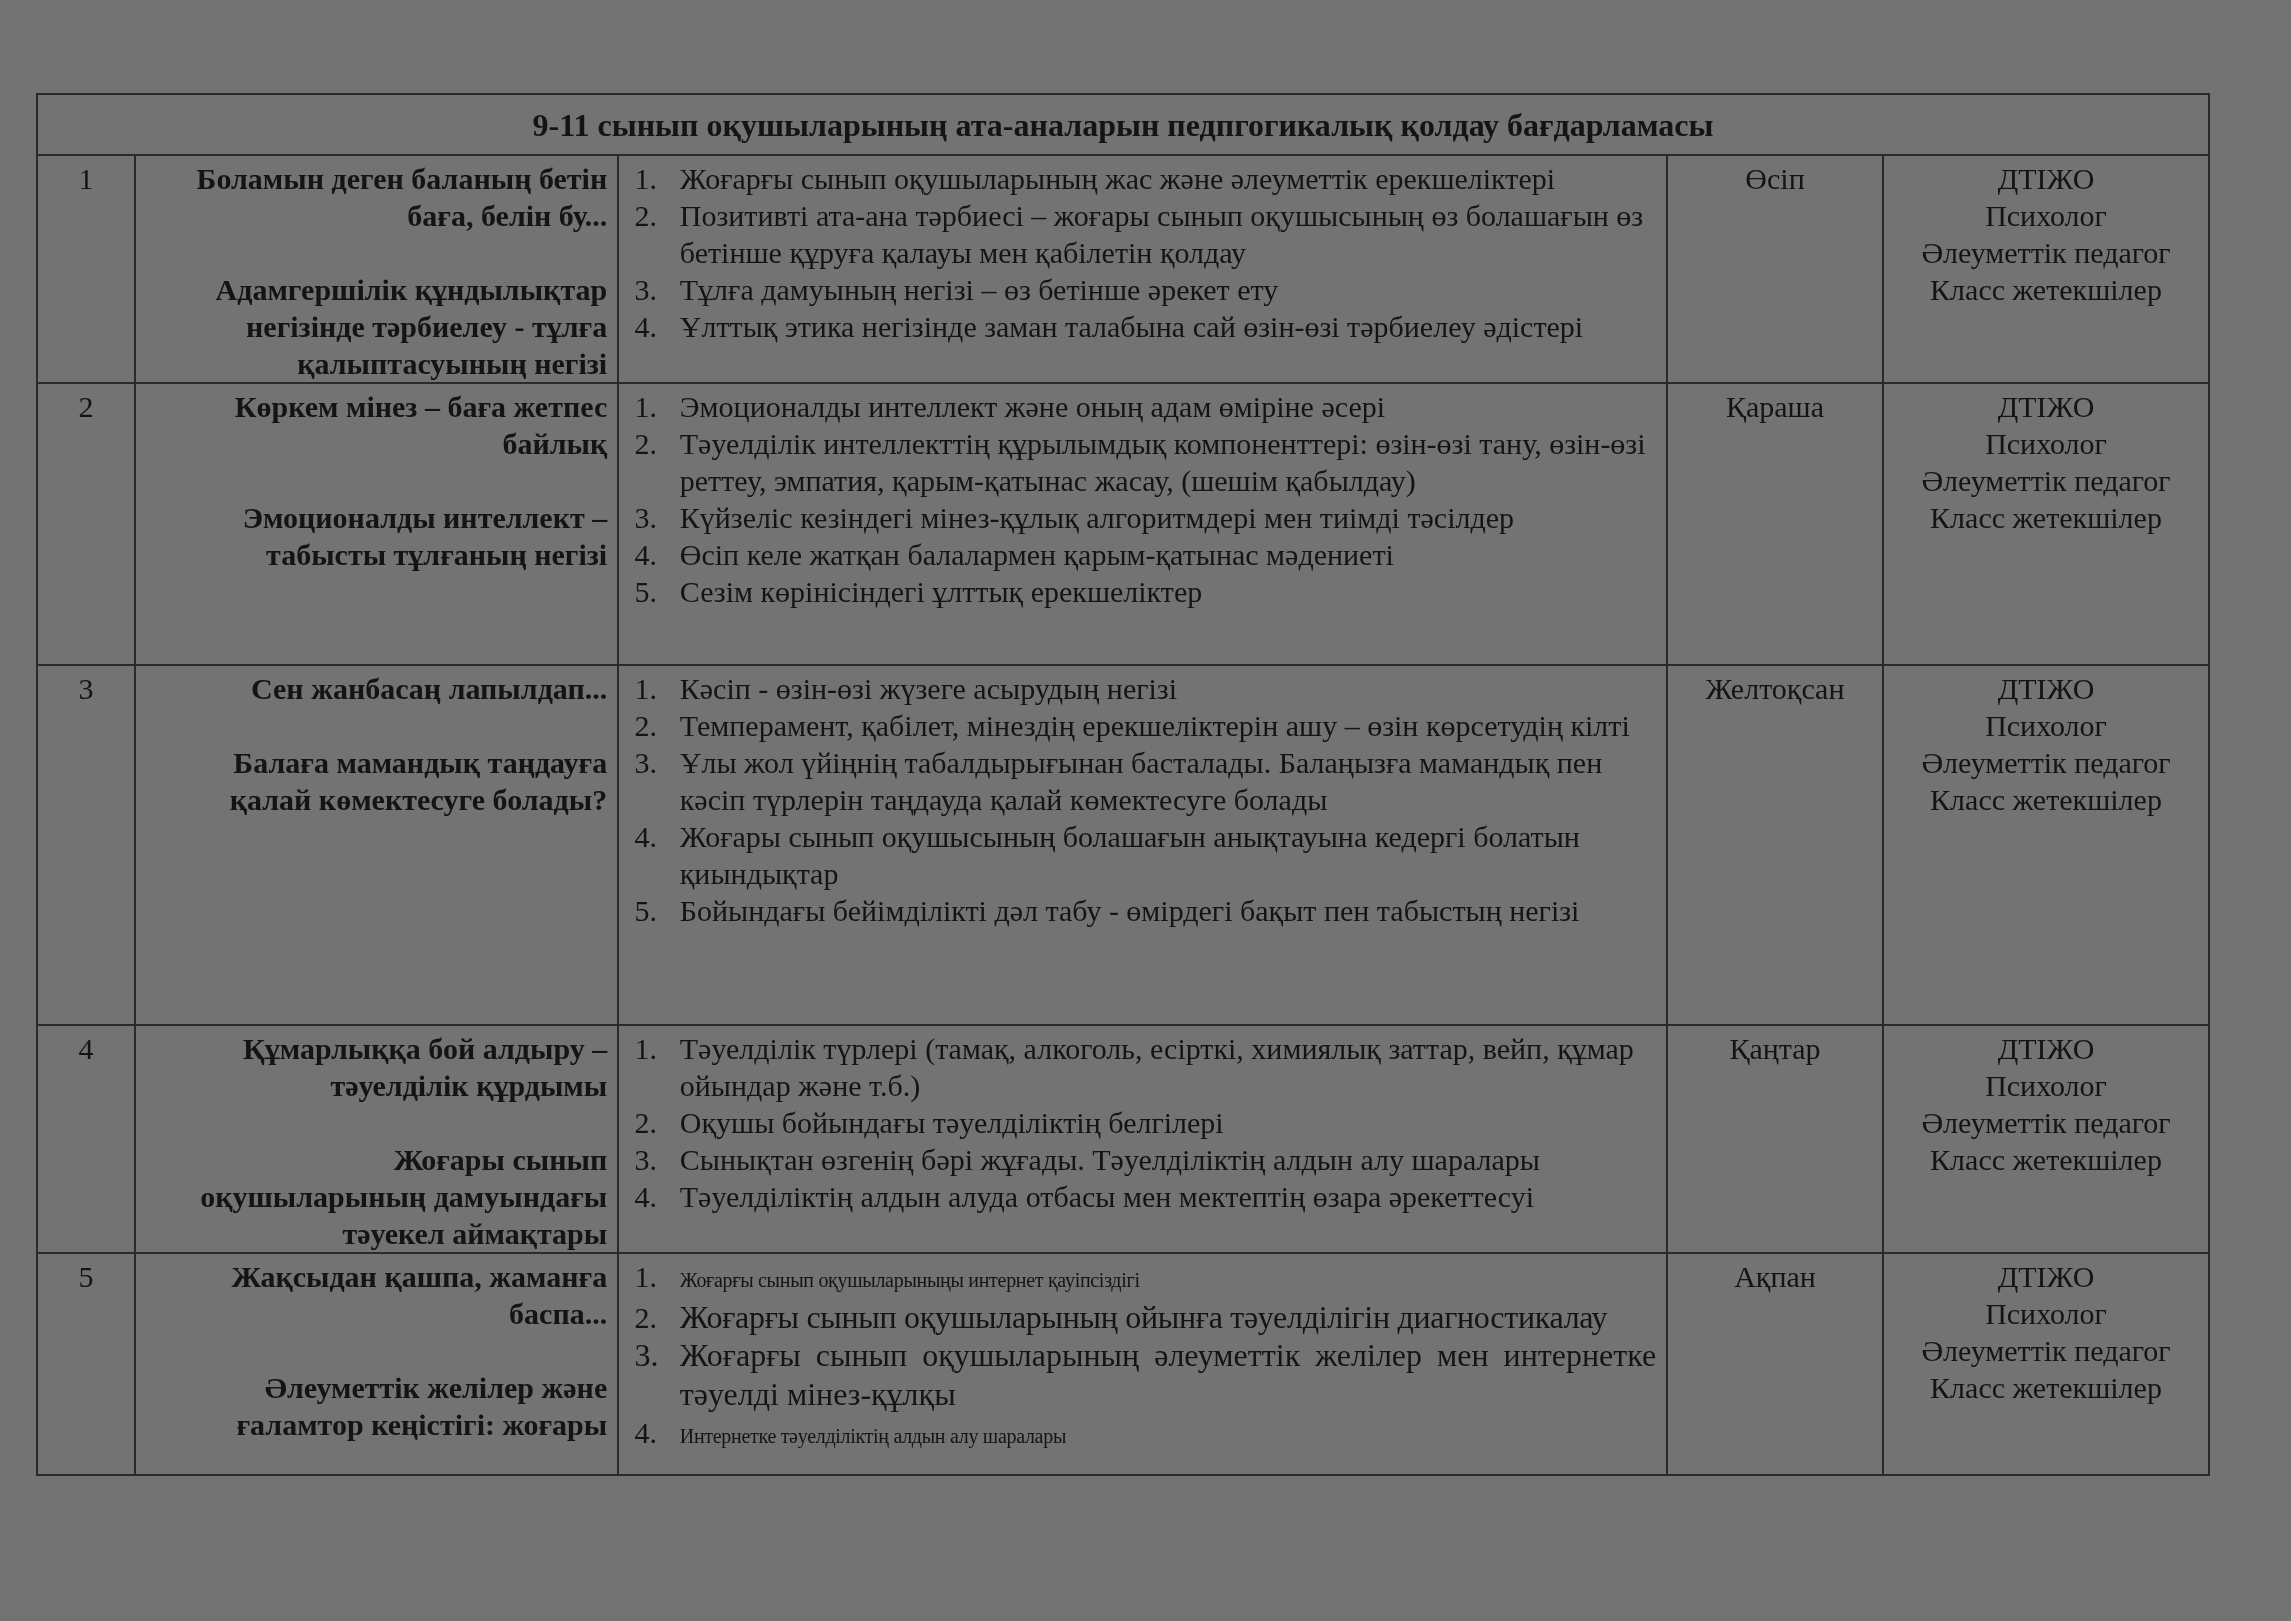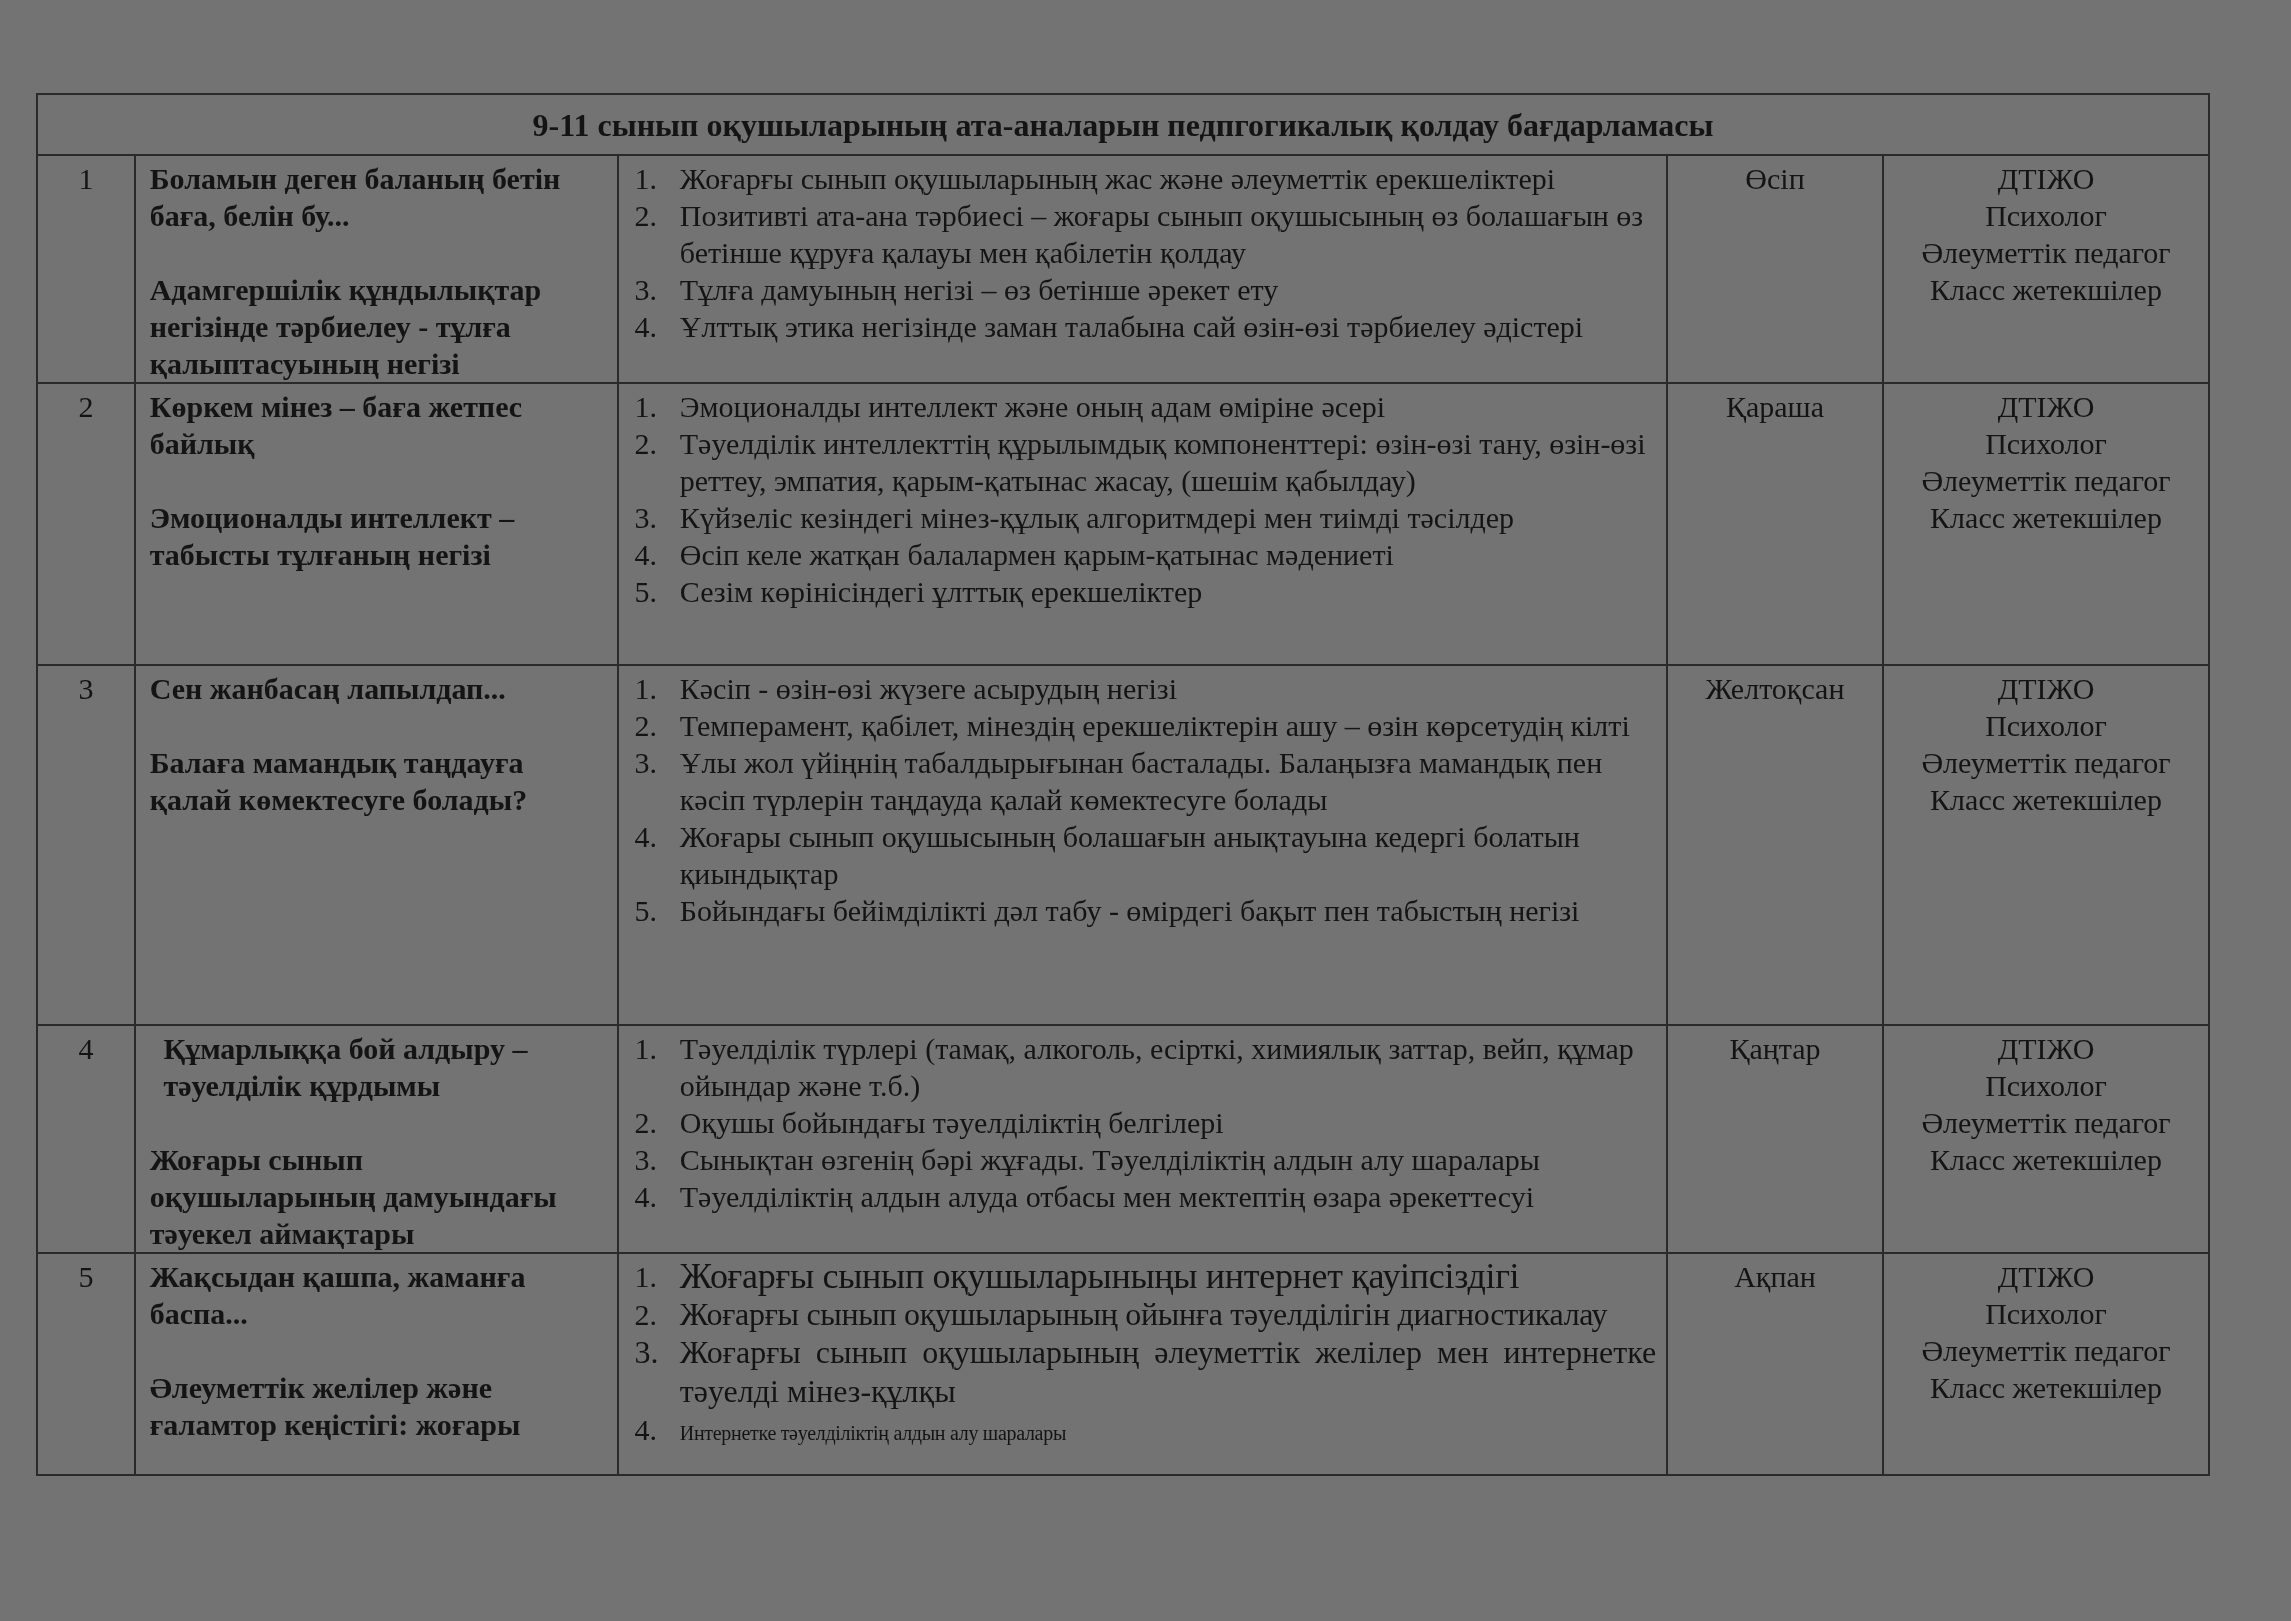--- a/index.html
+++ b/index.html
@@ -45,21 +45,21 @@
       padding-top: 2px !important;
     }
     .num-cell {
       text-align: center;
       padding-top: 3.9px !important;
     }
     .topic-cell {
       padding: 3.9px 9.8px 0 13.7px !important;
       font-weight: bold;
     }
-    .topic-line { display: block; }
+    .topic-line { display: block; text-align: right; }
     .topic-gap { display: block; height: 37px; }
     .items-cell {
       padding: 3.9px 9.8px 0 7.8px !important;
     }
     ol.items {
       margin: 0;
       padding: 0 0 0 0;
       list-style: none;
     }
     ol.items li {
@@ -214,21 +214,21 @@
         <td class="num-cell">5</td>
         <td class="topic-cell">
           <span class="topic-line">Жақсыдан қашпа, жаманға</span>
           <span class="topic-line">баспа...</span>
           <span class="topic-gap"></span>
           <span class="topic-line">Әлеуметтік желілер және</span>
           <span class="topic-line">ғаламтор кеңістігі: жоғары</span>
         </td>
         <td class="items-cell">
           <ol class="items">
-            <li><span class="n">1.</span><span style="font-size:36px; letter-spacing:-0.3px">Жоғарғы сынып оқушыларыныңы интернет қауіпсіздігі</span></li>
+            <li><span class="n">1.</span><span style="font-size:20px; letter-spacing:-0.3px">Жоғарғы сынып оқушыларыныңы интернет қауіпсіздігі</span></li>
             <li><span class="n">2.</span><span style="font-size:32px; letter-spacing:-0.3px">Жоғарғы сынып оқушыларының ойынға тәуелділігін диагностикалау</span></li>
             <li class="justify-big" style="line-height:39px"><span class="n">3.</span><span>Жоғарғы сынып оқушыларының әлеуметтік желілер мен интернетке тәуелді мінез-құлқы</span></li>
             <li><span class="n">4.</span><span style="font-size:20px; letter-spacing:-0.3px">Интернетке тәуелділіктің алдын алу шаралары</span></li>
           </ol>
         </td>
         <td class="month-cell">Ақпан</td>
         <td class="resp-cell">
           <span class="resp-line">ДТІЖО</span>
           <span class="resp-line">Психолог</span>
           <span class="resp-line">Әлеуметтік педагог</span>

